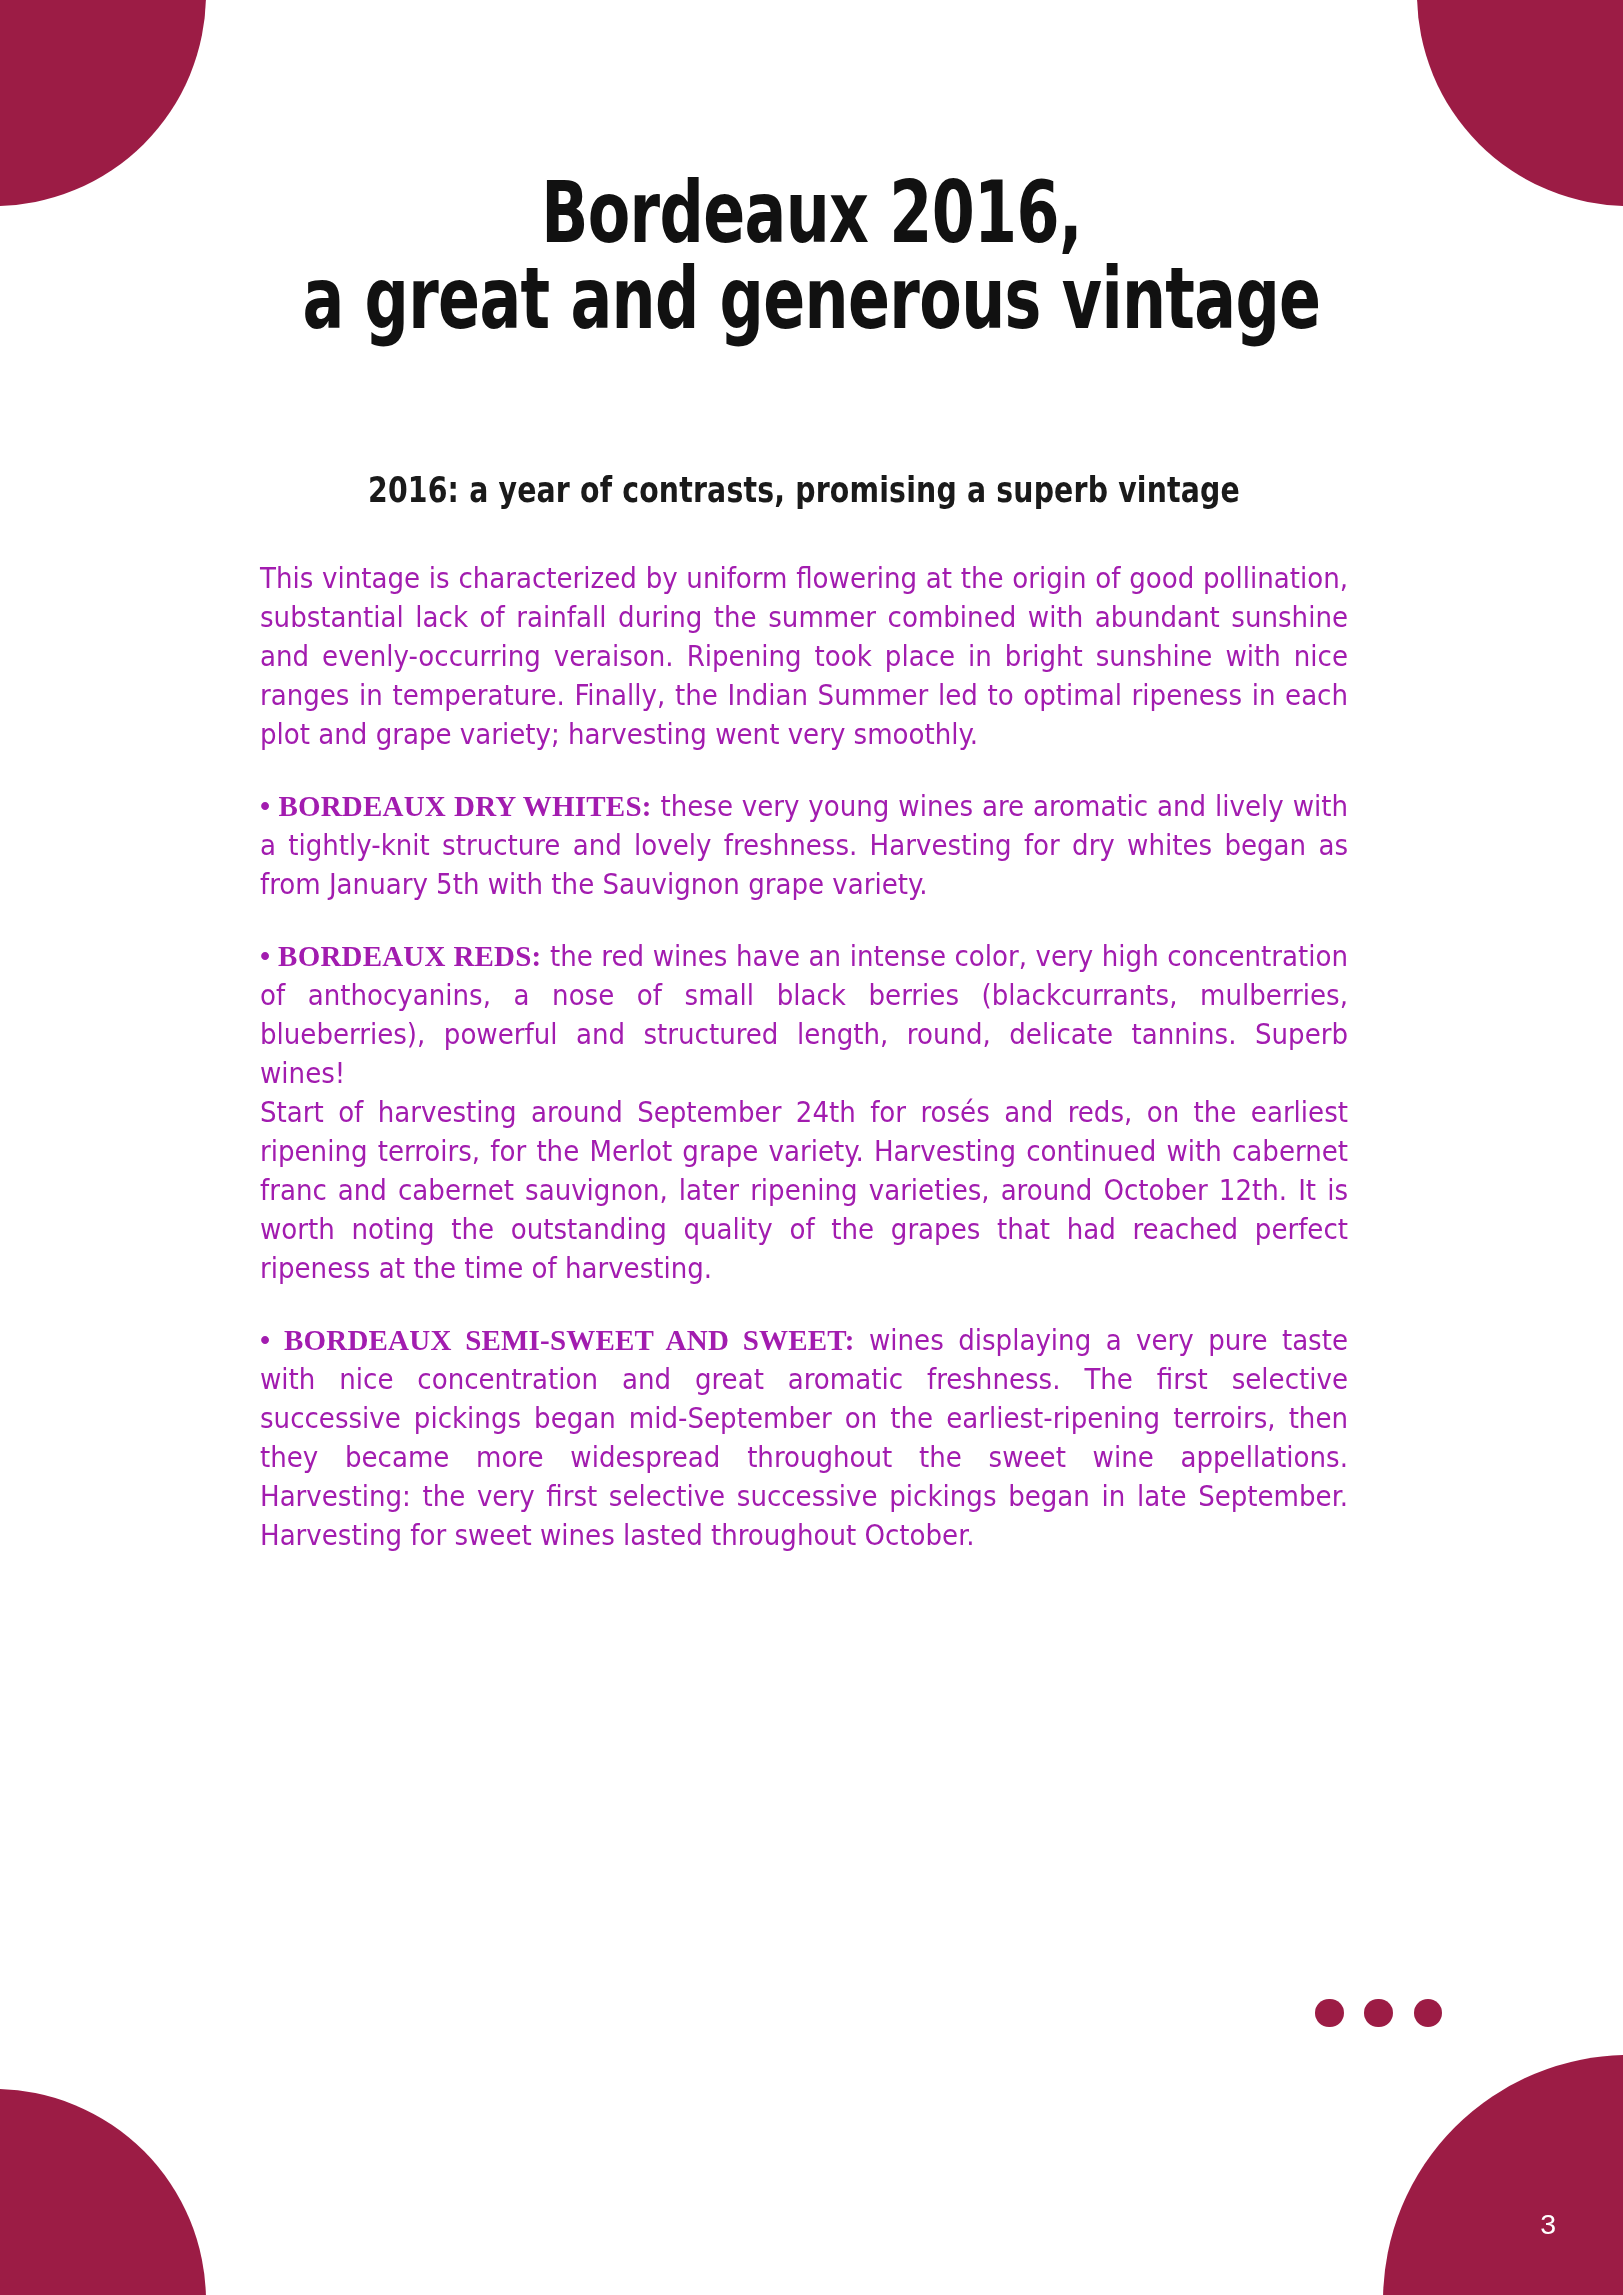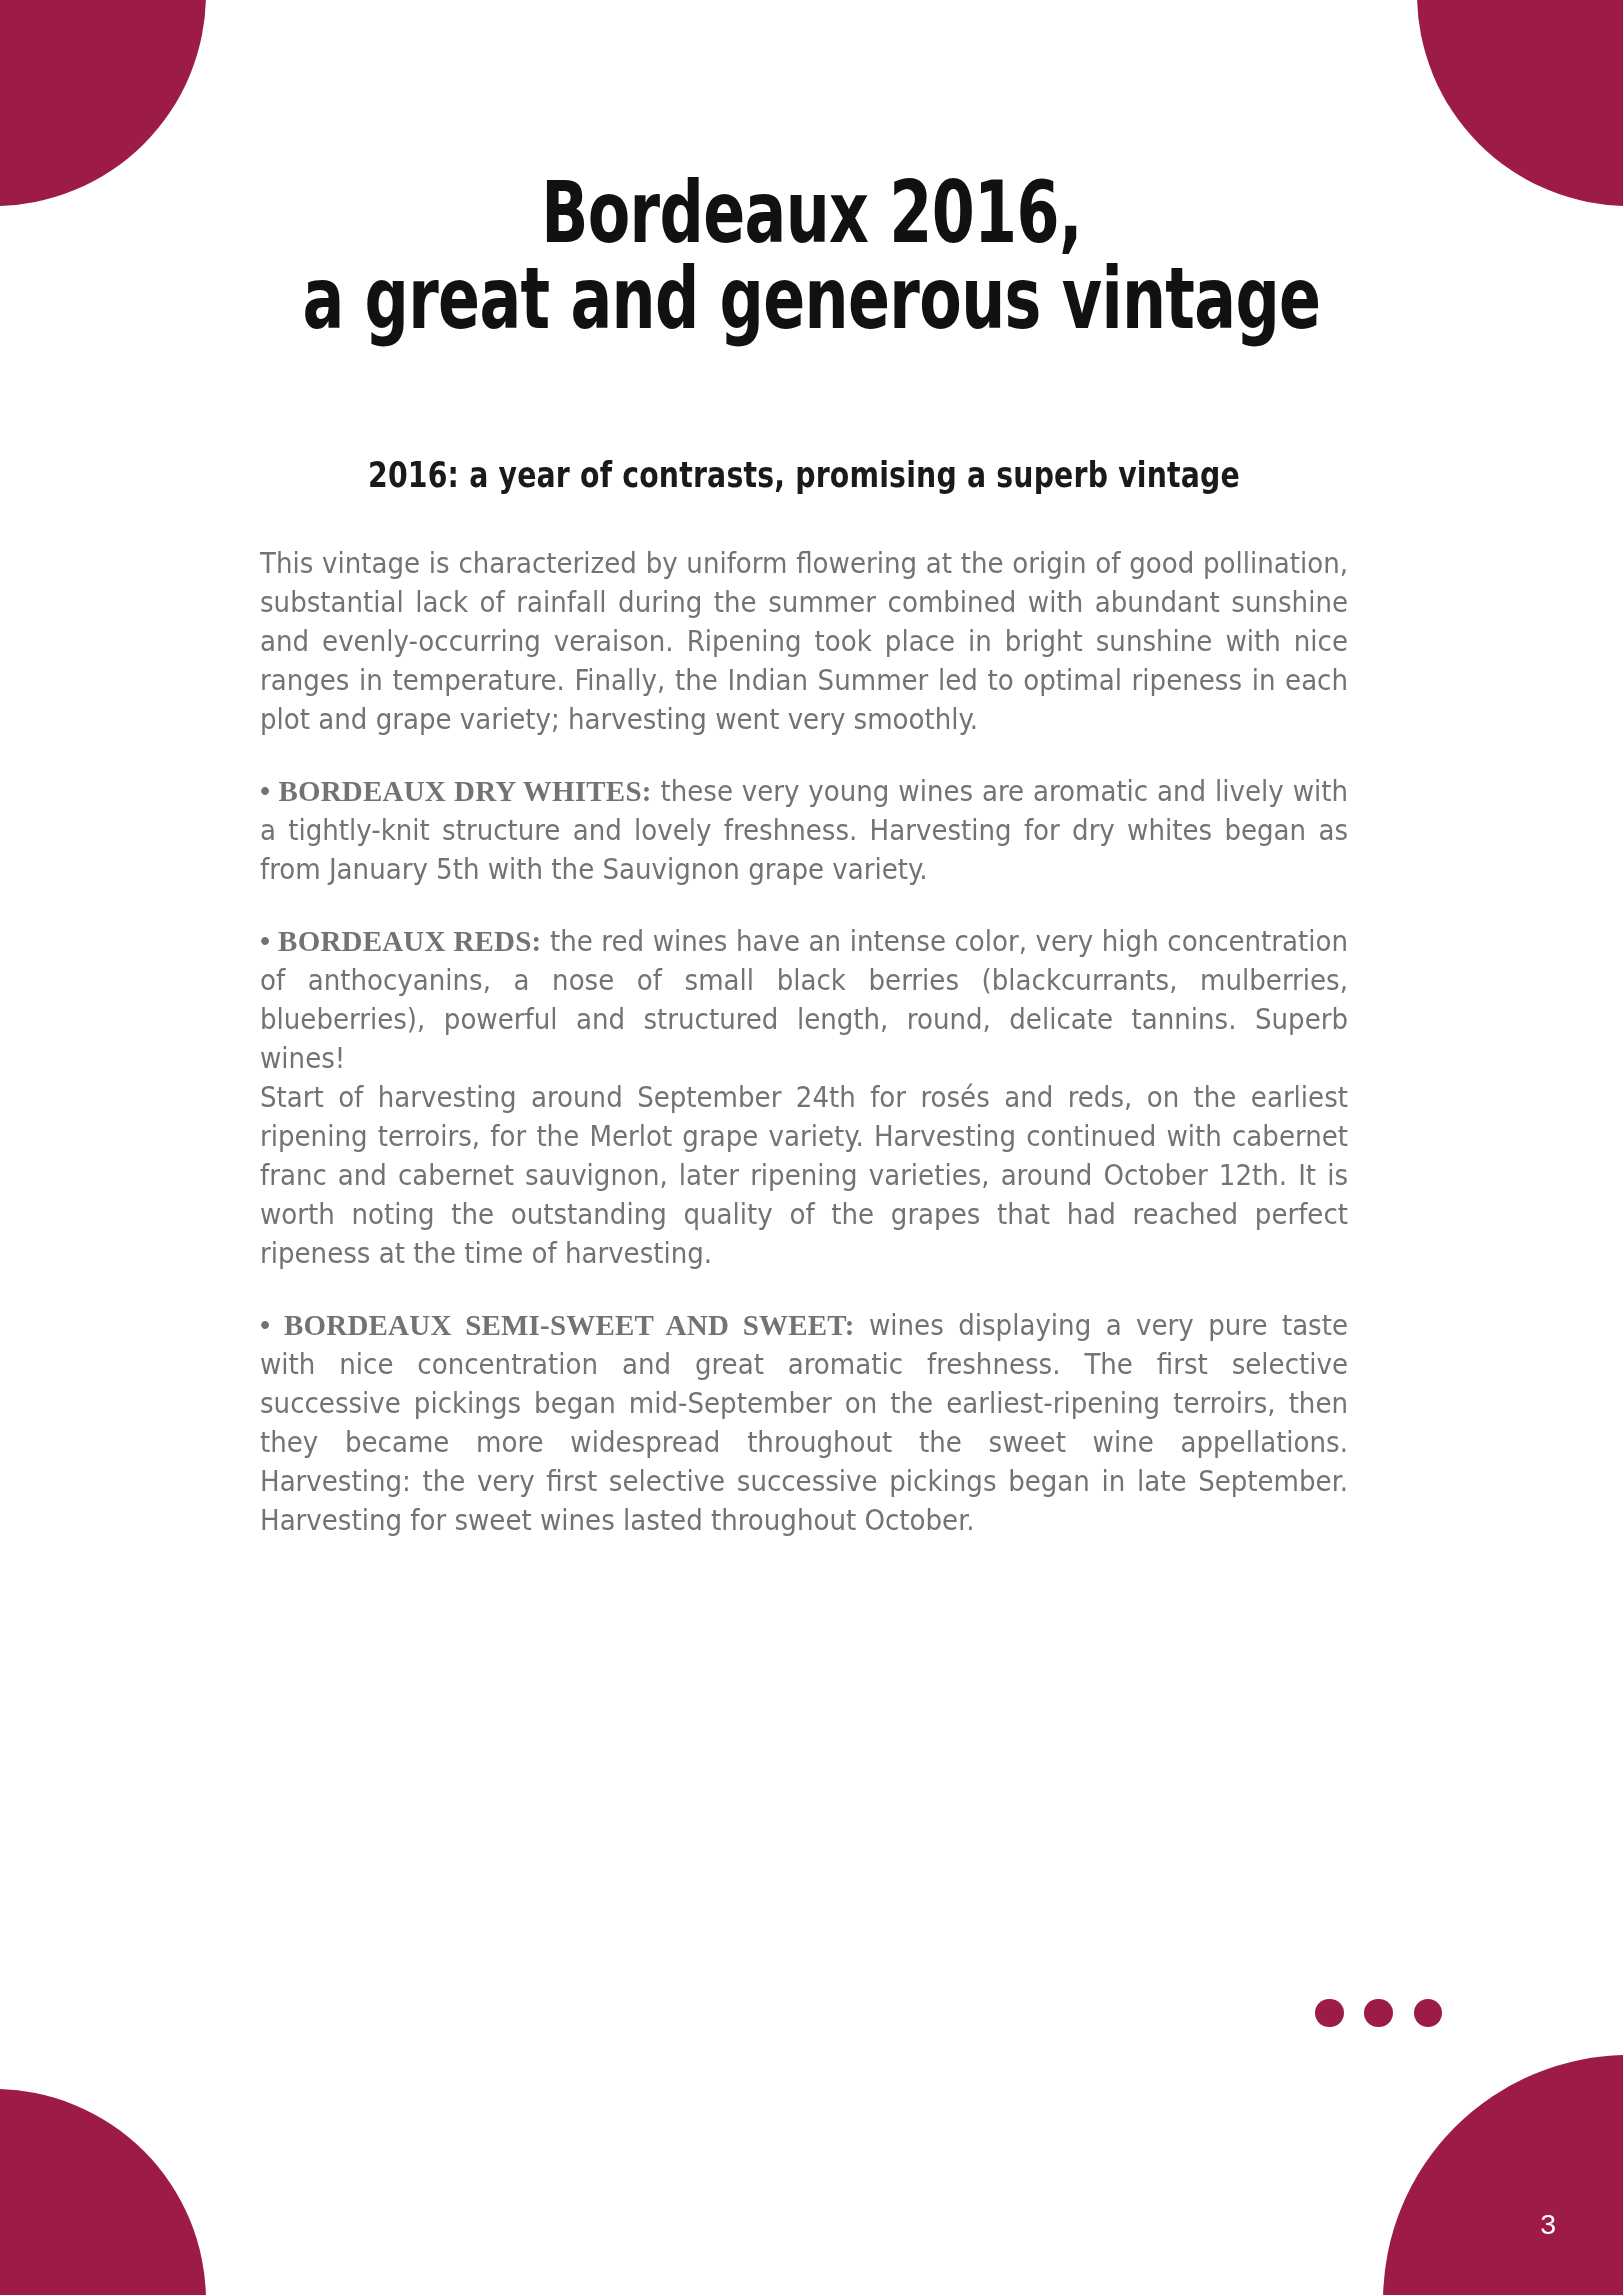--- a/index.html
+++ b/index.html
@@ -64,40 +64,40 @@
     transform: scaleX(0.80);
     transform-origin: center top;
   }
   .doc-title .line {
     display: block;
     white-space: nowrap;
   }
 
   .content {
     position: absolute;
-    top: 456px;
+    top: 471px;
     left: 260px;
     width: 1088px;
   }
 
   .section-heading {
     text-align: center;
     color: #1a1a1a;
     font-family: "DejaVu Sans Condensed", "Liberation Sans Narrow", "Liberation Sans", sans-serif;
     font-weight: 700;
     font-stretch: condensed;
     font-size: 35px;
     line-height: 1.1;
     letter-spacing: 0.2px;
     margin: 0 0 49px 0;
     transform: scaleX(0.90);
   }
 
   .para {
-    color: #737373;
+    color: #a21caf;
     font-family: "DejaVu Sans Condensed", "Liberation Sans Narrow", "Liberation Sans", sans-serif;
     font-stretch: condensed;
     font-weight: 400;
     font-size: 29px;
     line-height: 39px;
     text-align: justify;
     text-justify: inter-word;
     margin: 0 0 33px 0;
     -webkit-hyphens: none;
     hyphens: none;

